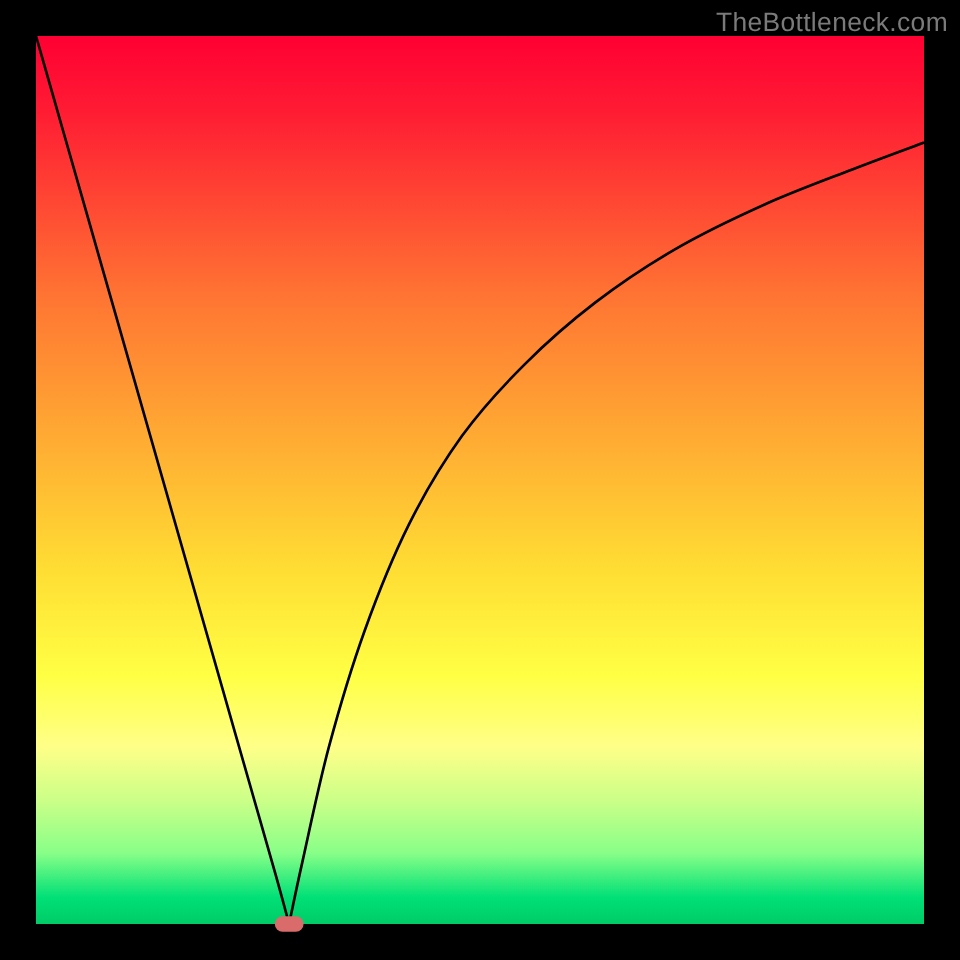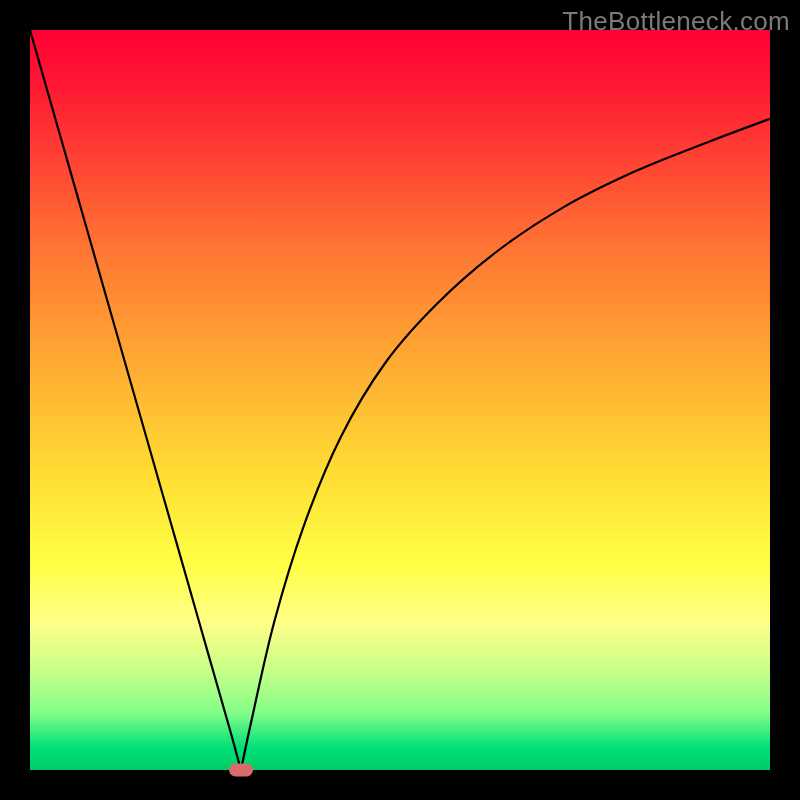--- a/index.html
+++ b/index.html
@@ -29,21 +29,21 @@
       #88ff88 92%,
       #00e077 97%,
       #00cc66 100%
     );
   }
   .watermark {
     position: absolute;
     top: 6px;
     right: 10px;
     font-family: Arial, sans-serif;
-    font-size: 26px;
+    font-size: 22px;
     font-weight: 500;
     color: #7a7a7a;
     letter-spacing: 0.3px;
   }
   .marker {
     position: absolute;
     width: 24px;
     height: 13px;
     background: #d96b6b;
     border-radius: 7px;

